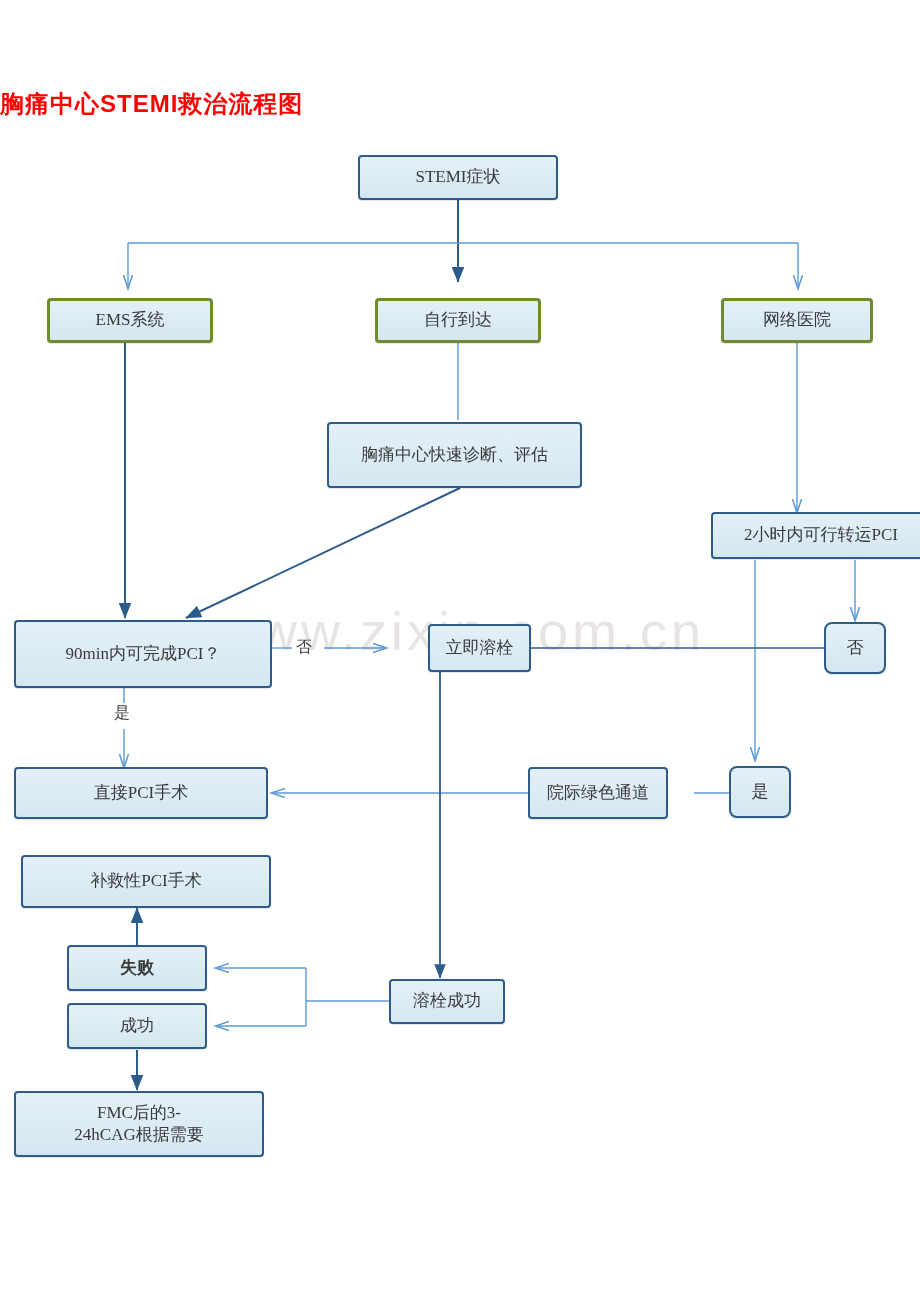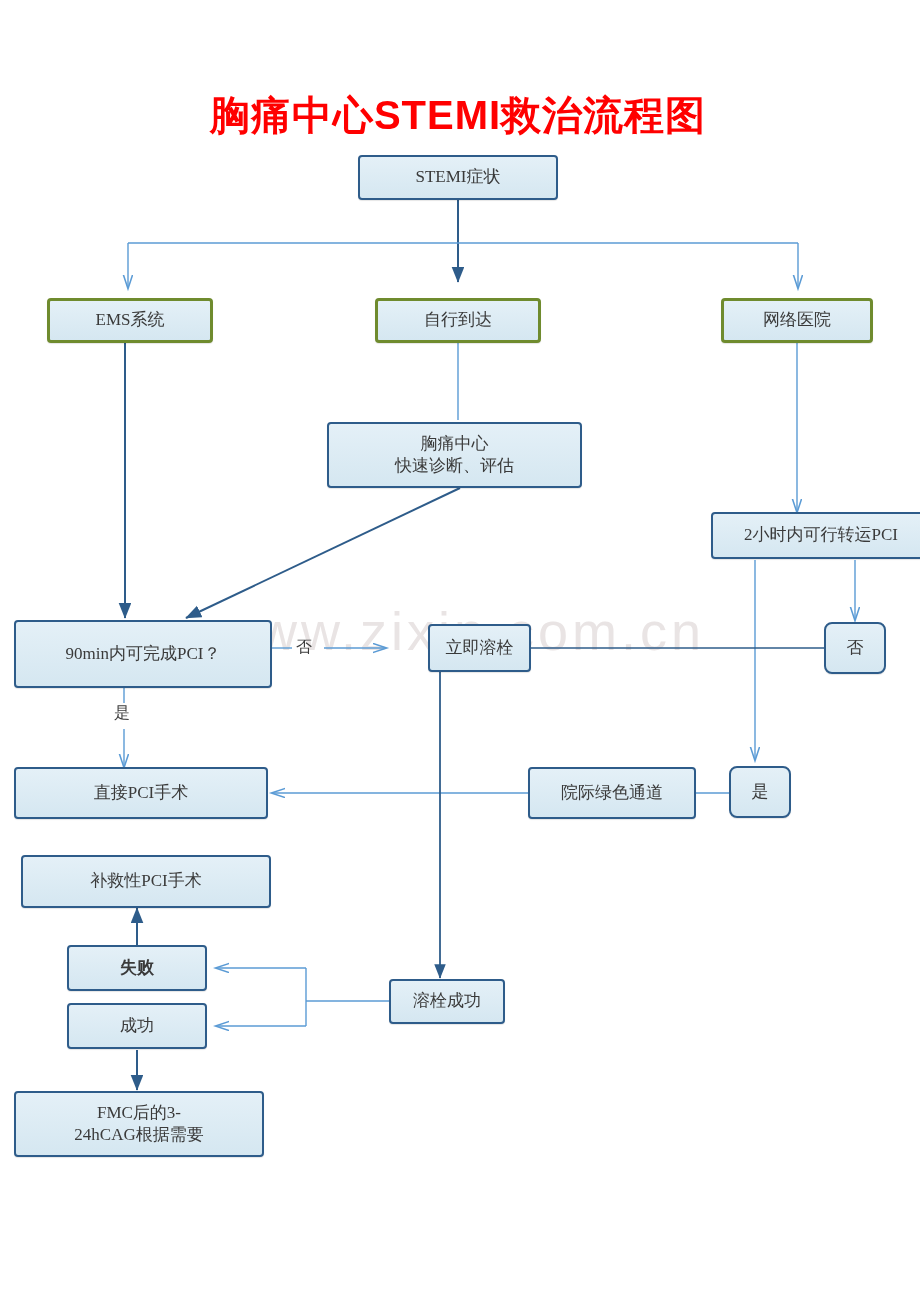--- a/index.html
+++ b/index.html
@@ -26,24 +26,24 @@
     color:#e9e4e4;
     user-select:none;
     pointer-events:none;
     z-index:1;
   }
   
   #title{
     position:absolute;
     left:0; top:88px;
     width:916px;
-    text-align:center;
+    text-align:left;
     font-family:"Liberation Sans","DejaVu Sans",sans-serif;
     font-weight:bold;
-    font-size:40px;
+    font-size:24px;
     color:#ff0000;
     letter-spacing:1px;
     z-index:5;
   }
   
   #wires{
     position:absolute;
     left:0; top:0;
     width:920px; height:1302px;
     z-index:2;
@@ -186,21 +186,21 @@
   </div>
 
   <div class="node green" style="left:375px;top:298px;width:166px;height:45px;">
     <span>自行到达</span>
   </div>
 
   <div class="node green" style="left:721px;top:298px;width:152px;height:45px;">
     <span>网络医院</span>
   </div>
 
-  <div class="node" style="left:327px;top:422px;width:255px;height:66px;flex-direction:column;">
+  <div class="node" style="left:327px;top:422px;width:255px;height:66px;flex-direction:row;">
     <span>胸痛中心</span>
     <span>快速诊断、评估</span>
   </div>
 
   <div class="node" style="left:711px;top:512px;width:220px;height:47px;">
     <span>2小时内可行转运PCI</span>
   </div>
 
   <div class="node" style="left:14px;top:620px;width:258px;height:68px;">
     <span>90min内可完成PCI？</span>
@@ -215,21 +215,21 @@
   </div>
 
   <div class="node tight" style="left:729px;top:766px;width:62px;height:52px;">
     <span>是</span>
   </div>
 
   <div class="node" style="left:14px;top:767px;width:254px;height:52px;">
     <span>直接PCI手术</span>
   </div>
 
-  <div class="node" style="left:528px;top:767px;width:168px;height:52px;">
+  <div class="node" style="left:528px;top:767px;width:140px;height:52px;">
     <span>院际绿色通道</span>
   </div>
 
   <div class="node" style="left:21px;top:855px;width:250px;height:53px;">
     <span>补救性PCI手术</span>
   </div>
 
   <div class="node" style="left:67px;top:945px;width:140px;height:46px;font-weight:bold;">
     <span>失败</span>
   </div>

